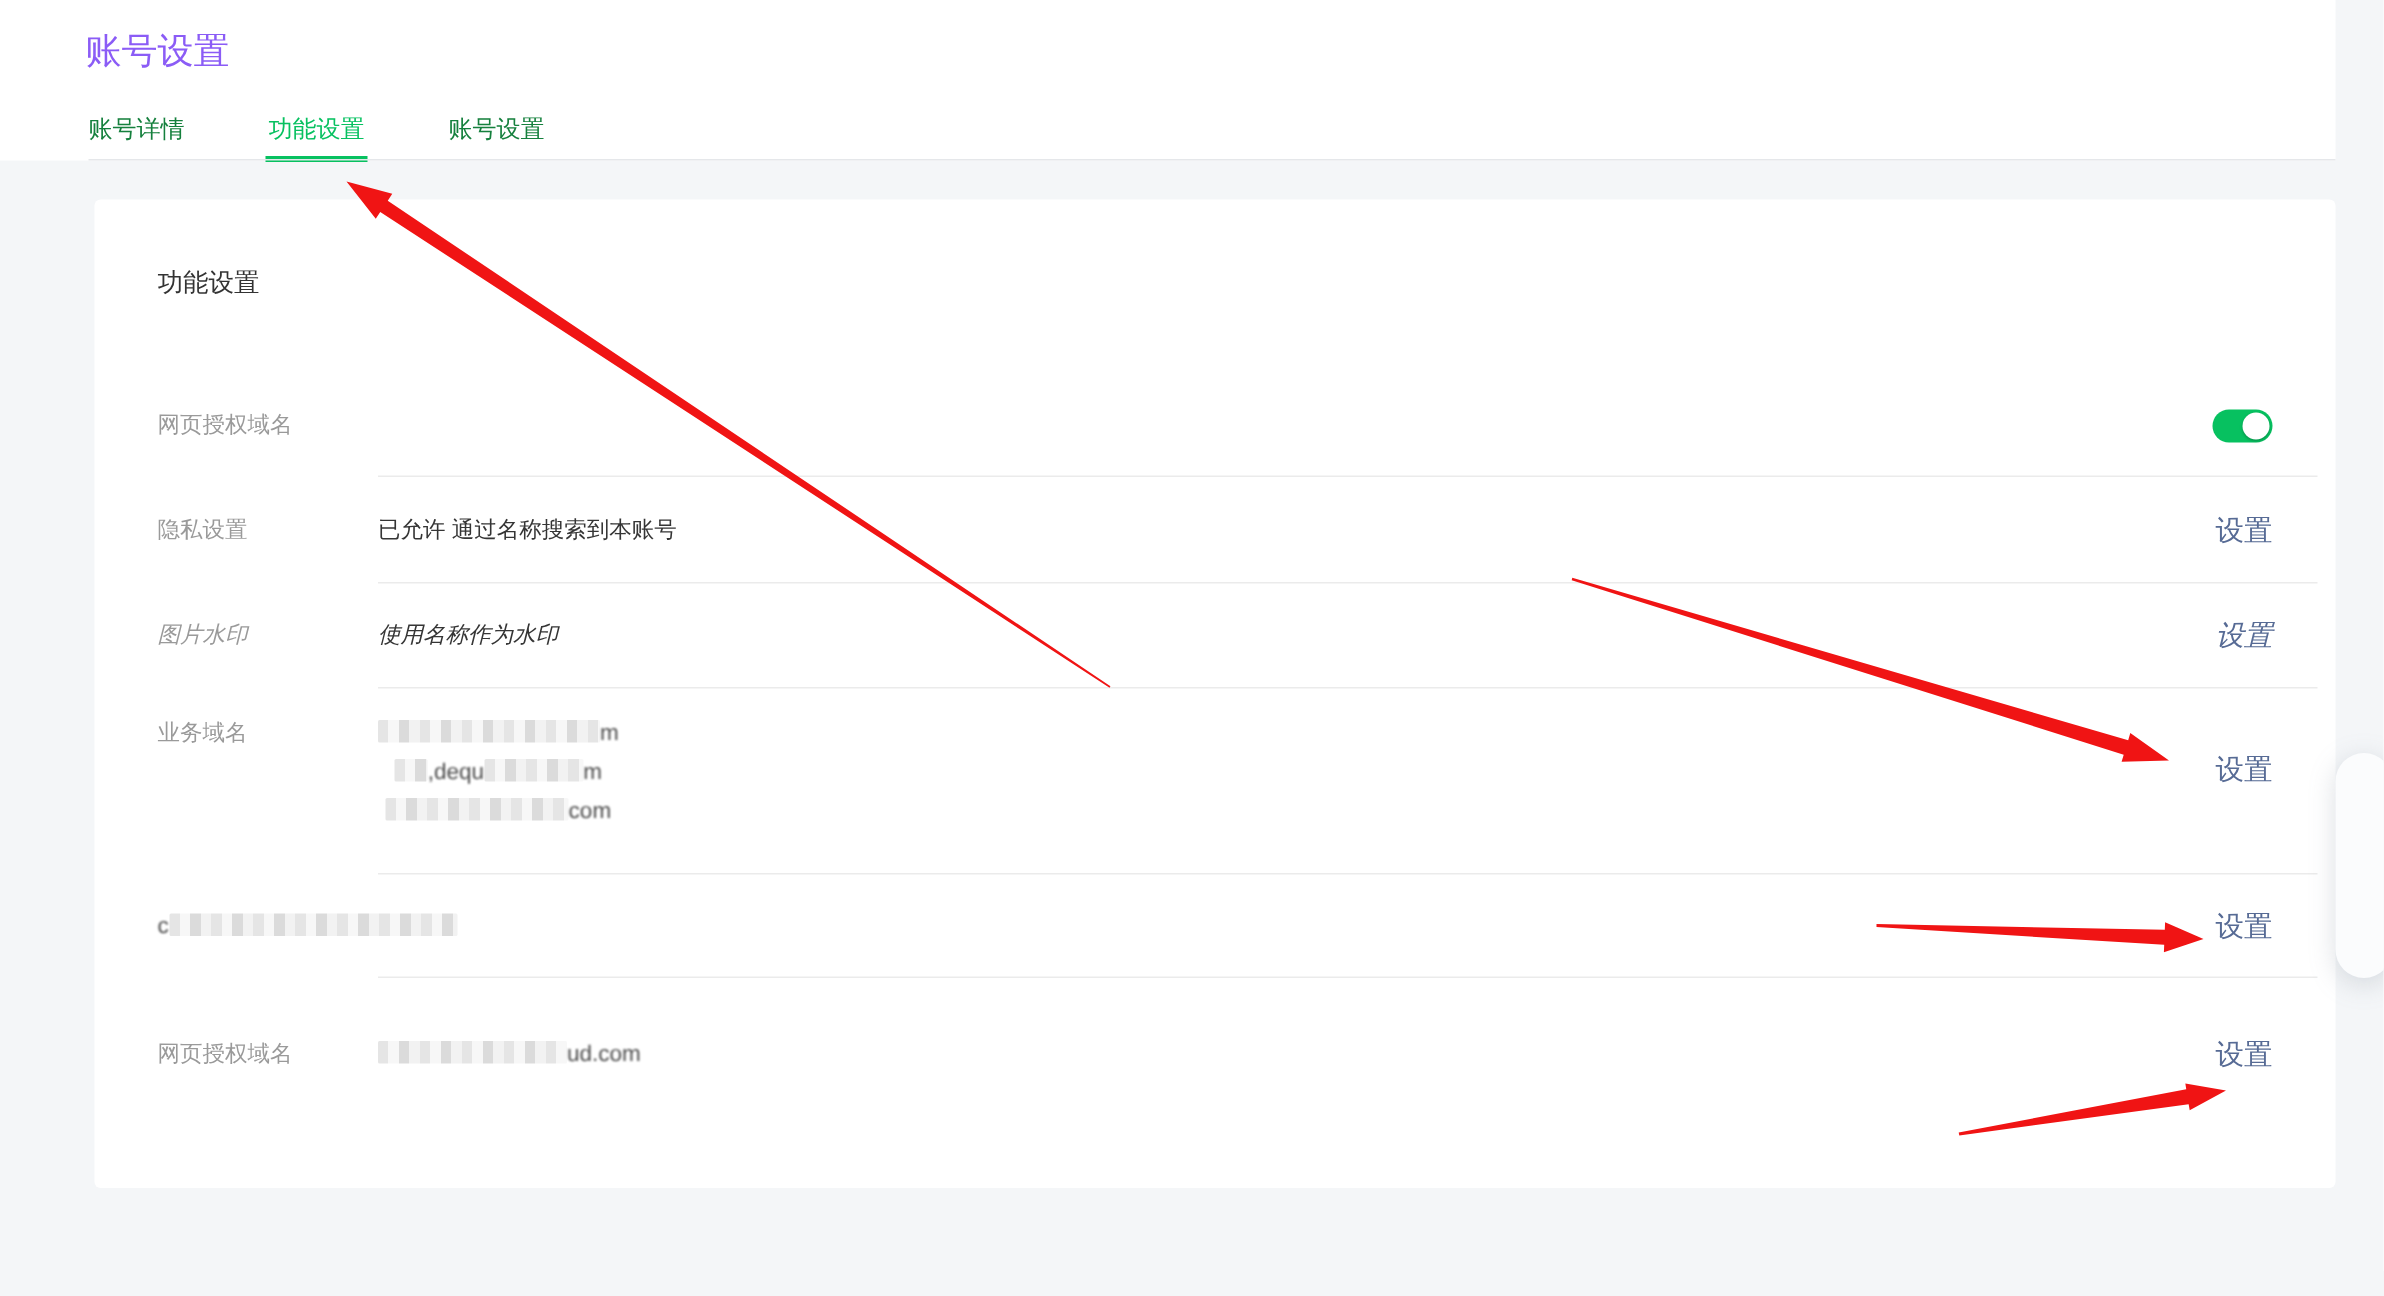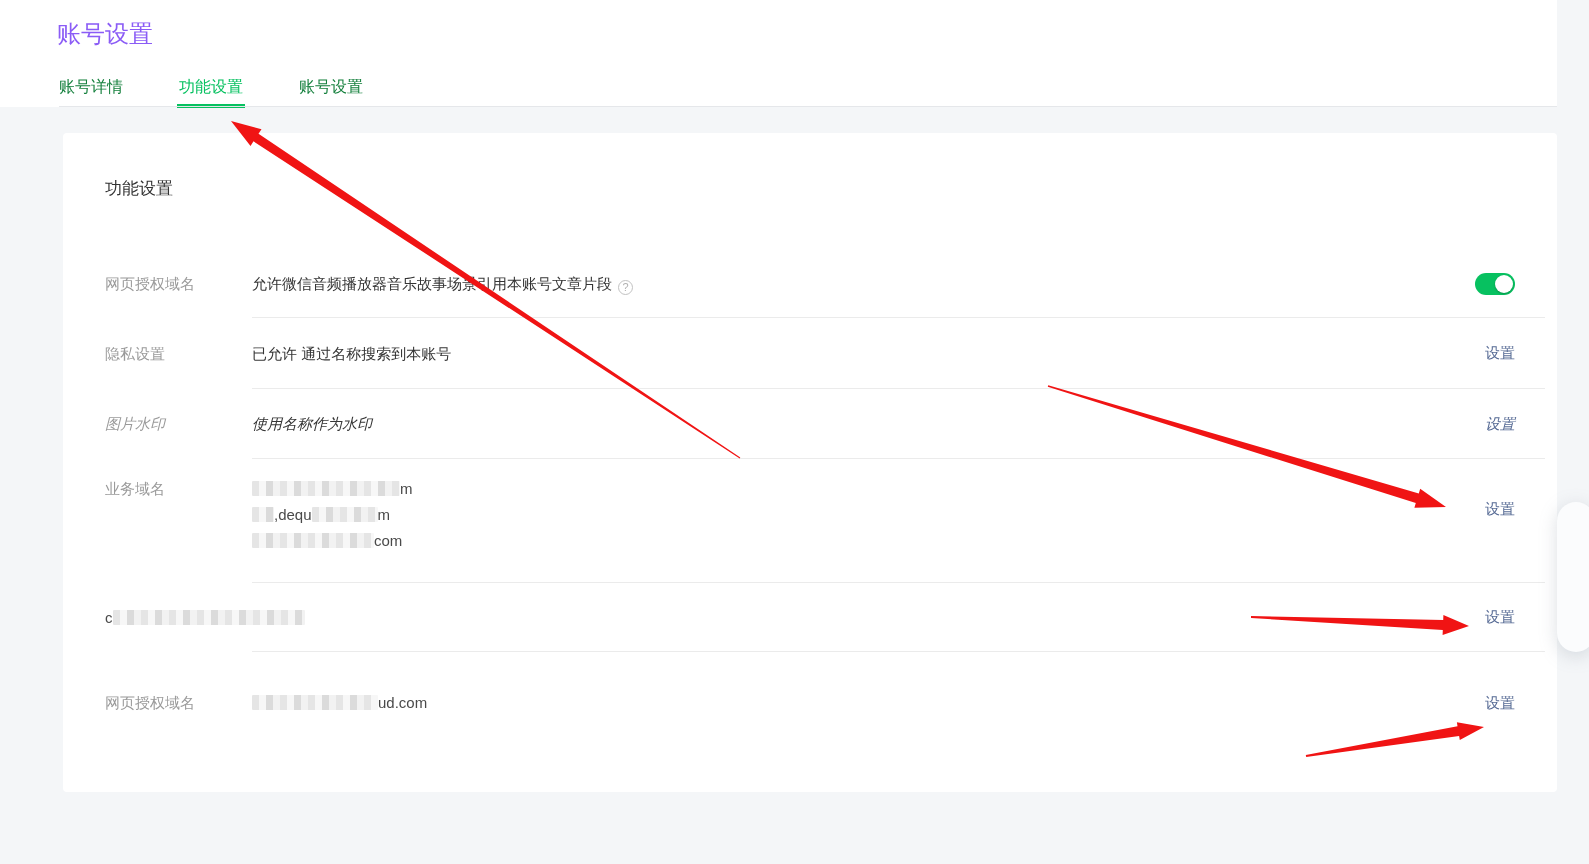--- a/index.html
+++ b/index.html
@@ -41,32 +41,32 @@
   .row{
     position:relative; display:flex; align-items:center;
     padding:0 42px; font-size:15px;
   }
   .row::after{
     content:''; position:absolute; left:189px; right:12px; bottom:0;
     height:1px; background:#ebebeb;
   }
   .row.last::after{ display:none; }
   .r1{ height:68px; } .r2{ height:71px; } .r3{ height:70px;font-style:italic; }
-  .r4{ height:124px; align-items:flex-start; padding-top:17px; }
+  .r4{ height:124px; align-items:flex-start; padding-top:17px;text-align:center; }
   .r5{ height:69px; } .r6{ height:102px; }
   .row .label{
     width:147px; flex:none; color:#9a9a9a; line-height:26px;
     white-space:nowrap; display:flex; align-items:center;
   }
   .row .label .label-text{ white-space:nowrap; }
   .r5 .label .label-text{ white-space:normal; width:100px; }
   .row .content{ color:#353535; line-height:26px; }
   .row .action{ margin-left:auto; }
   .r4 .action{ margin-top:24px; }
-  .link{ color:#576b95; cursor:pointer; font-size:15px; }
+  .link{ color:#576b95; cursor:pointer; font-size:19px; }
   
   .help{
     display:inline-flex; align-items:center; justify-content:center;
     width:15px; height:15px; border:1px solid #c2c2c2; border-radius:50%;
     font-size:11px; line-height:1; color:#b0b0b0; margin-left:6px;
     vertical-align:-2px; cursor:pointer; flex:none;
   }
   
   .toggle{
     width:40px; height:22px; border-radius:11px; background:#cccccc;
@@ -113,23 +113,20 @@
     <div class="tab">账号设置</div>
   </div>
 </div>
 
 <div class="card">
   <div class="section-title">功能设置</div>
 
   <div class="row r1">
     <div class="label">
       <span class="label-text">网页授权域名</span>
-    </div>
-    <div class="content">
-      <span>允许微信音频播放器音乐故事场景引用本账号文章片段</span><span class="help">?</span>
     </div>
     <div class="action">
       <div class="toggle on">
         <div class="knob"></div>
       </div>
     </div>
   </div>
 
   <div class="row r2">
     <div class="label">

